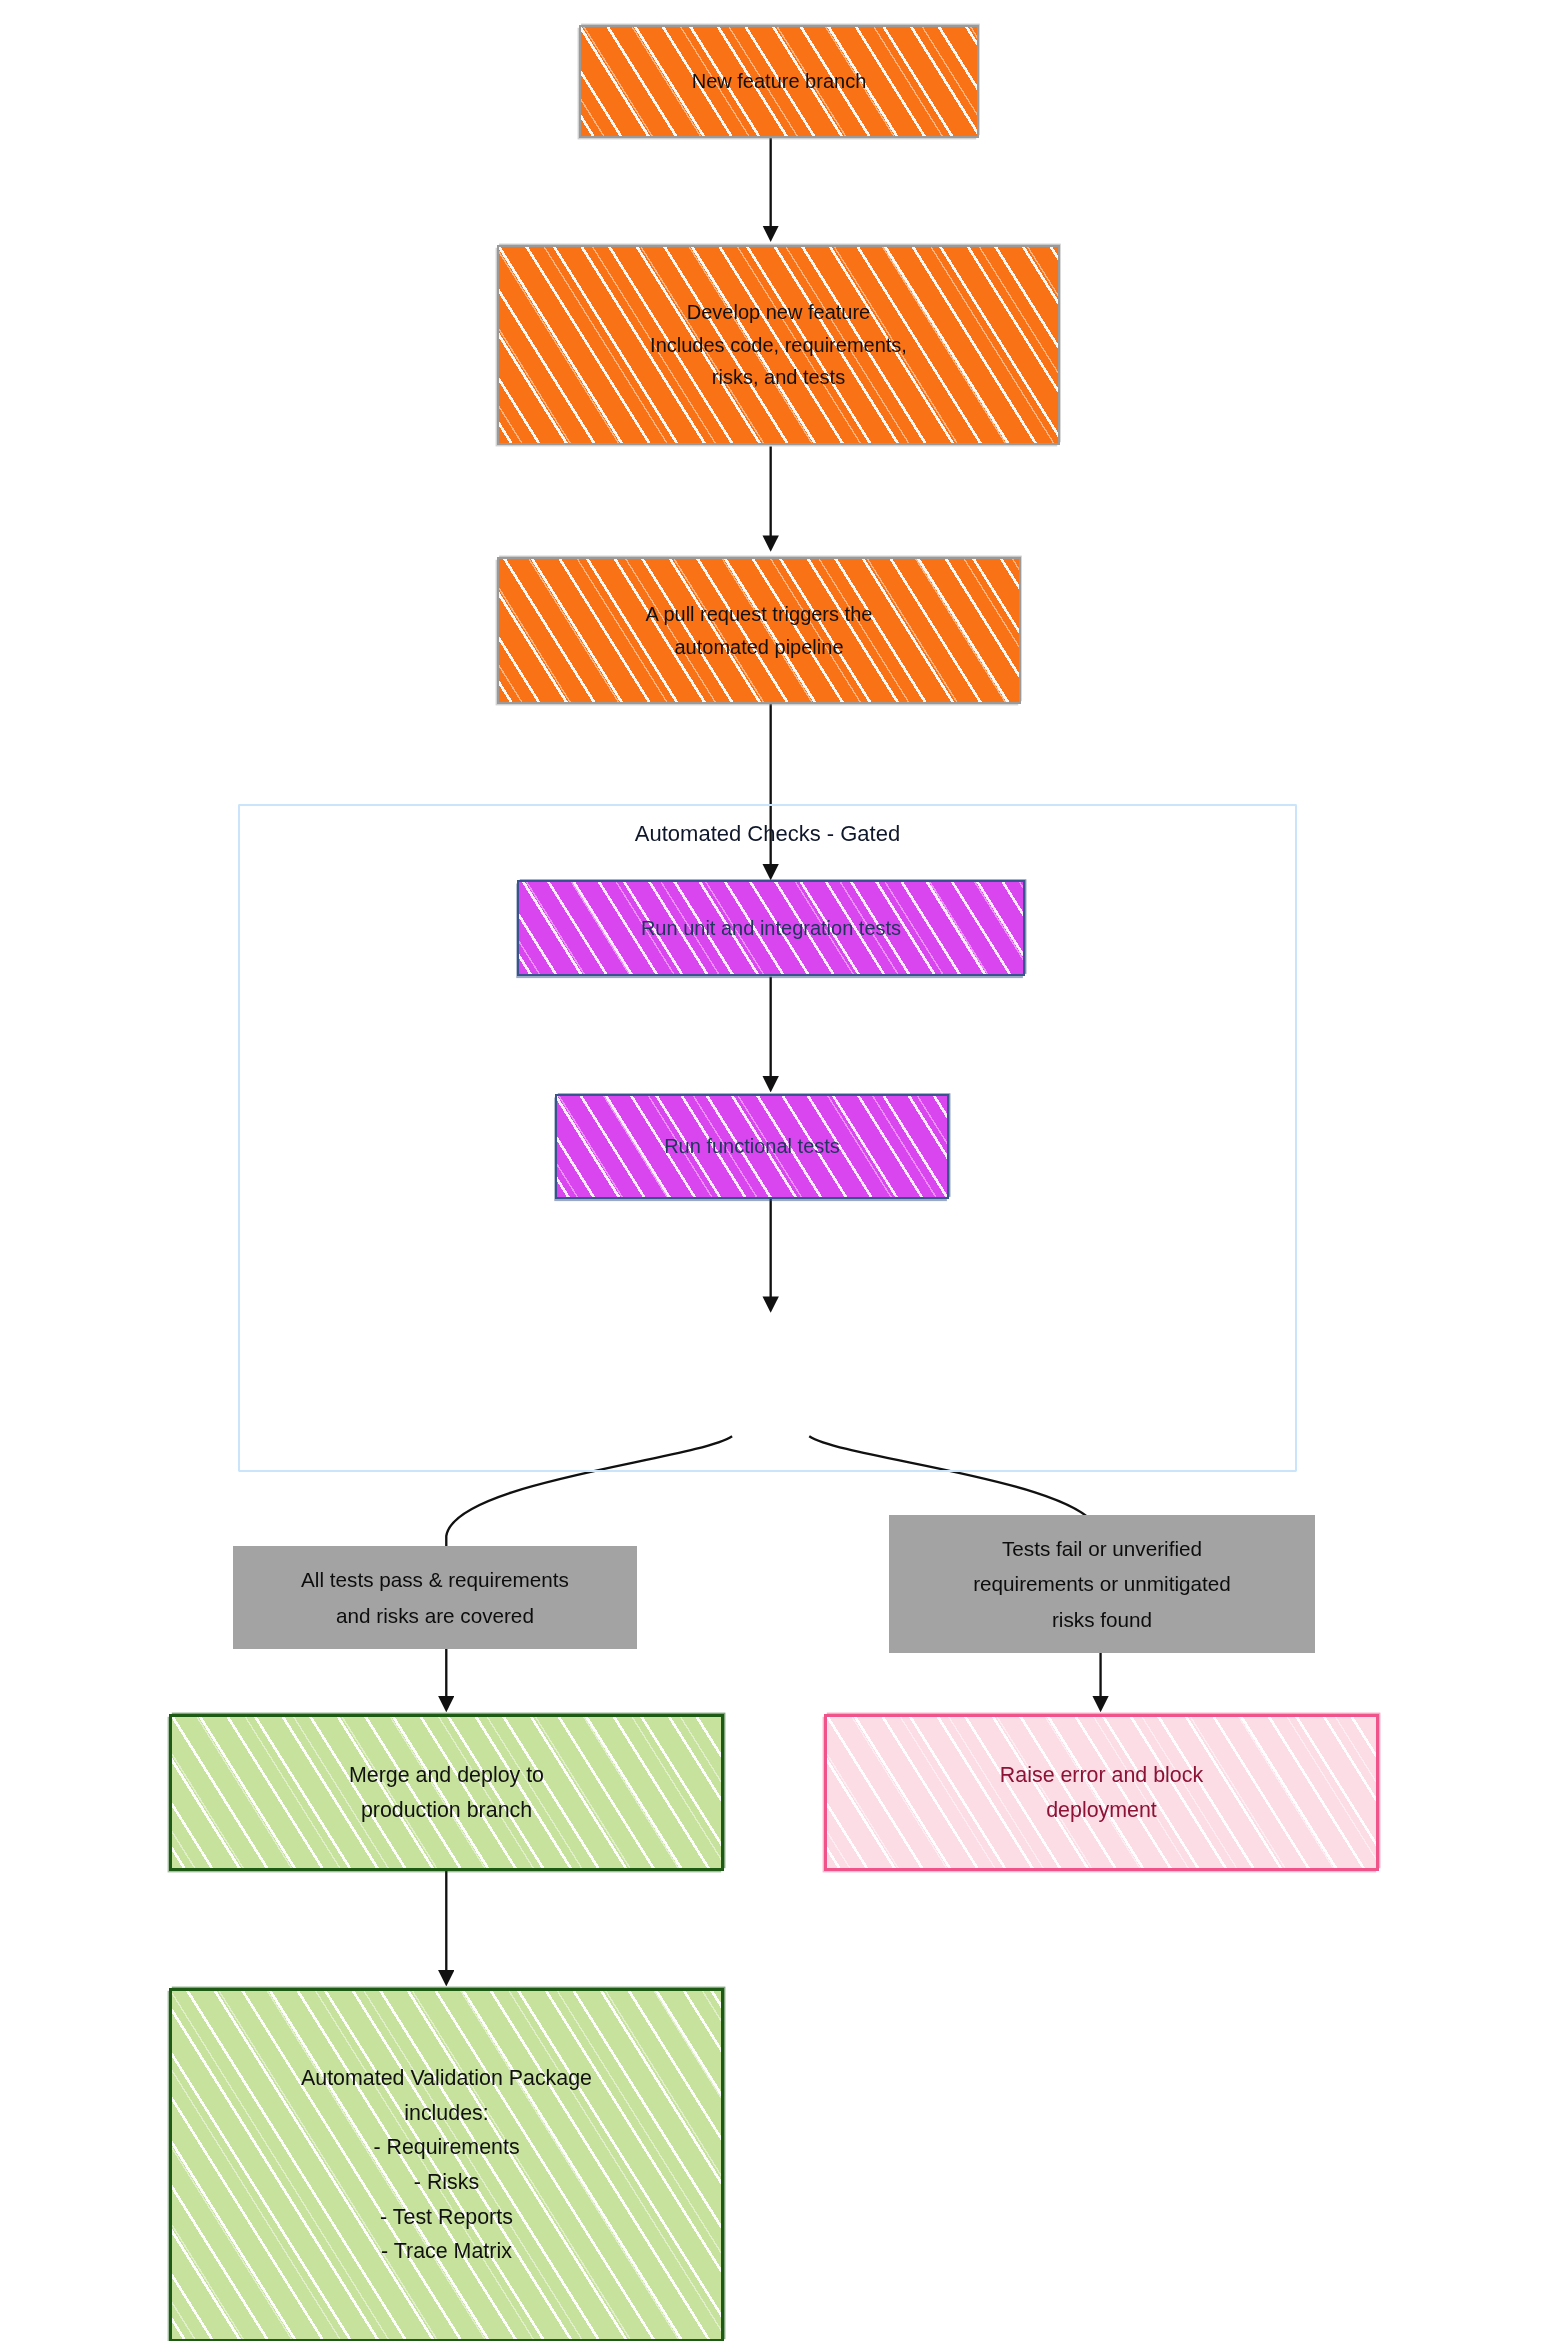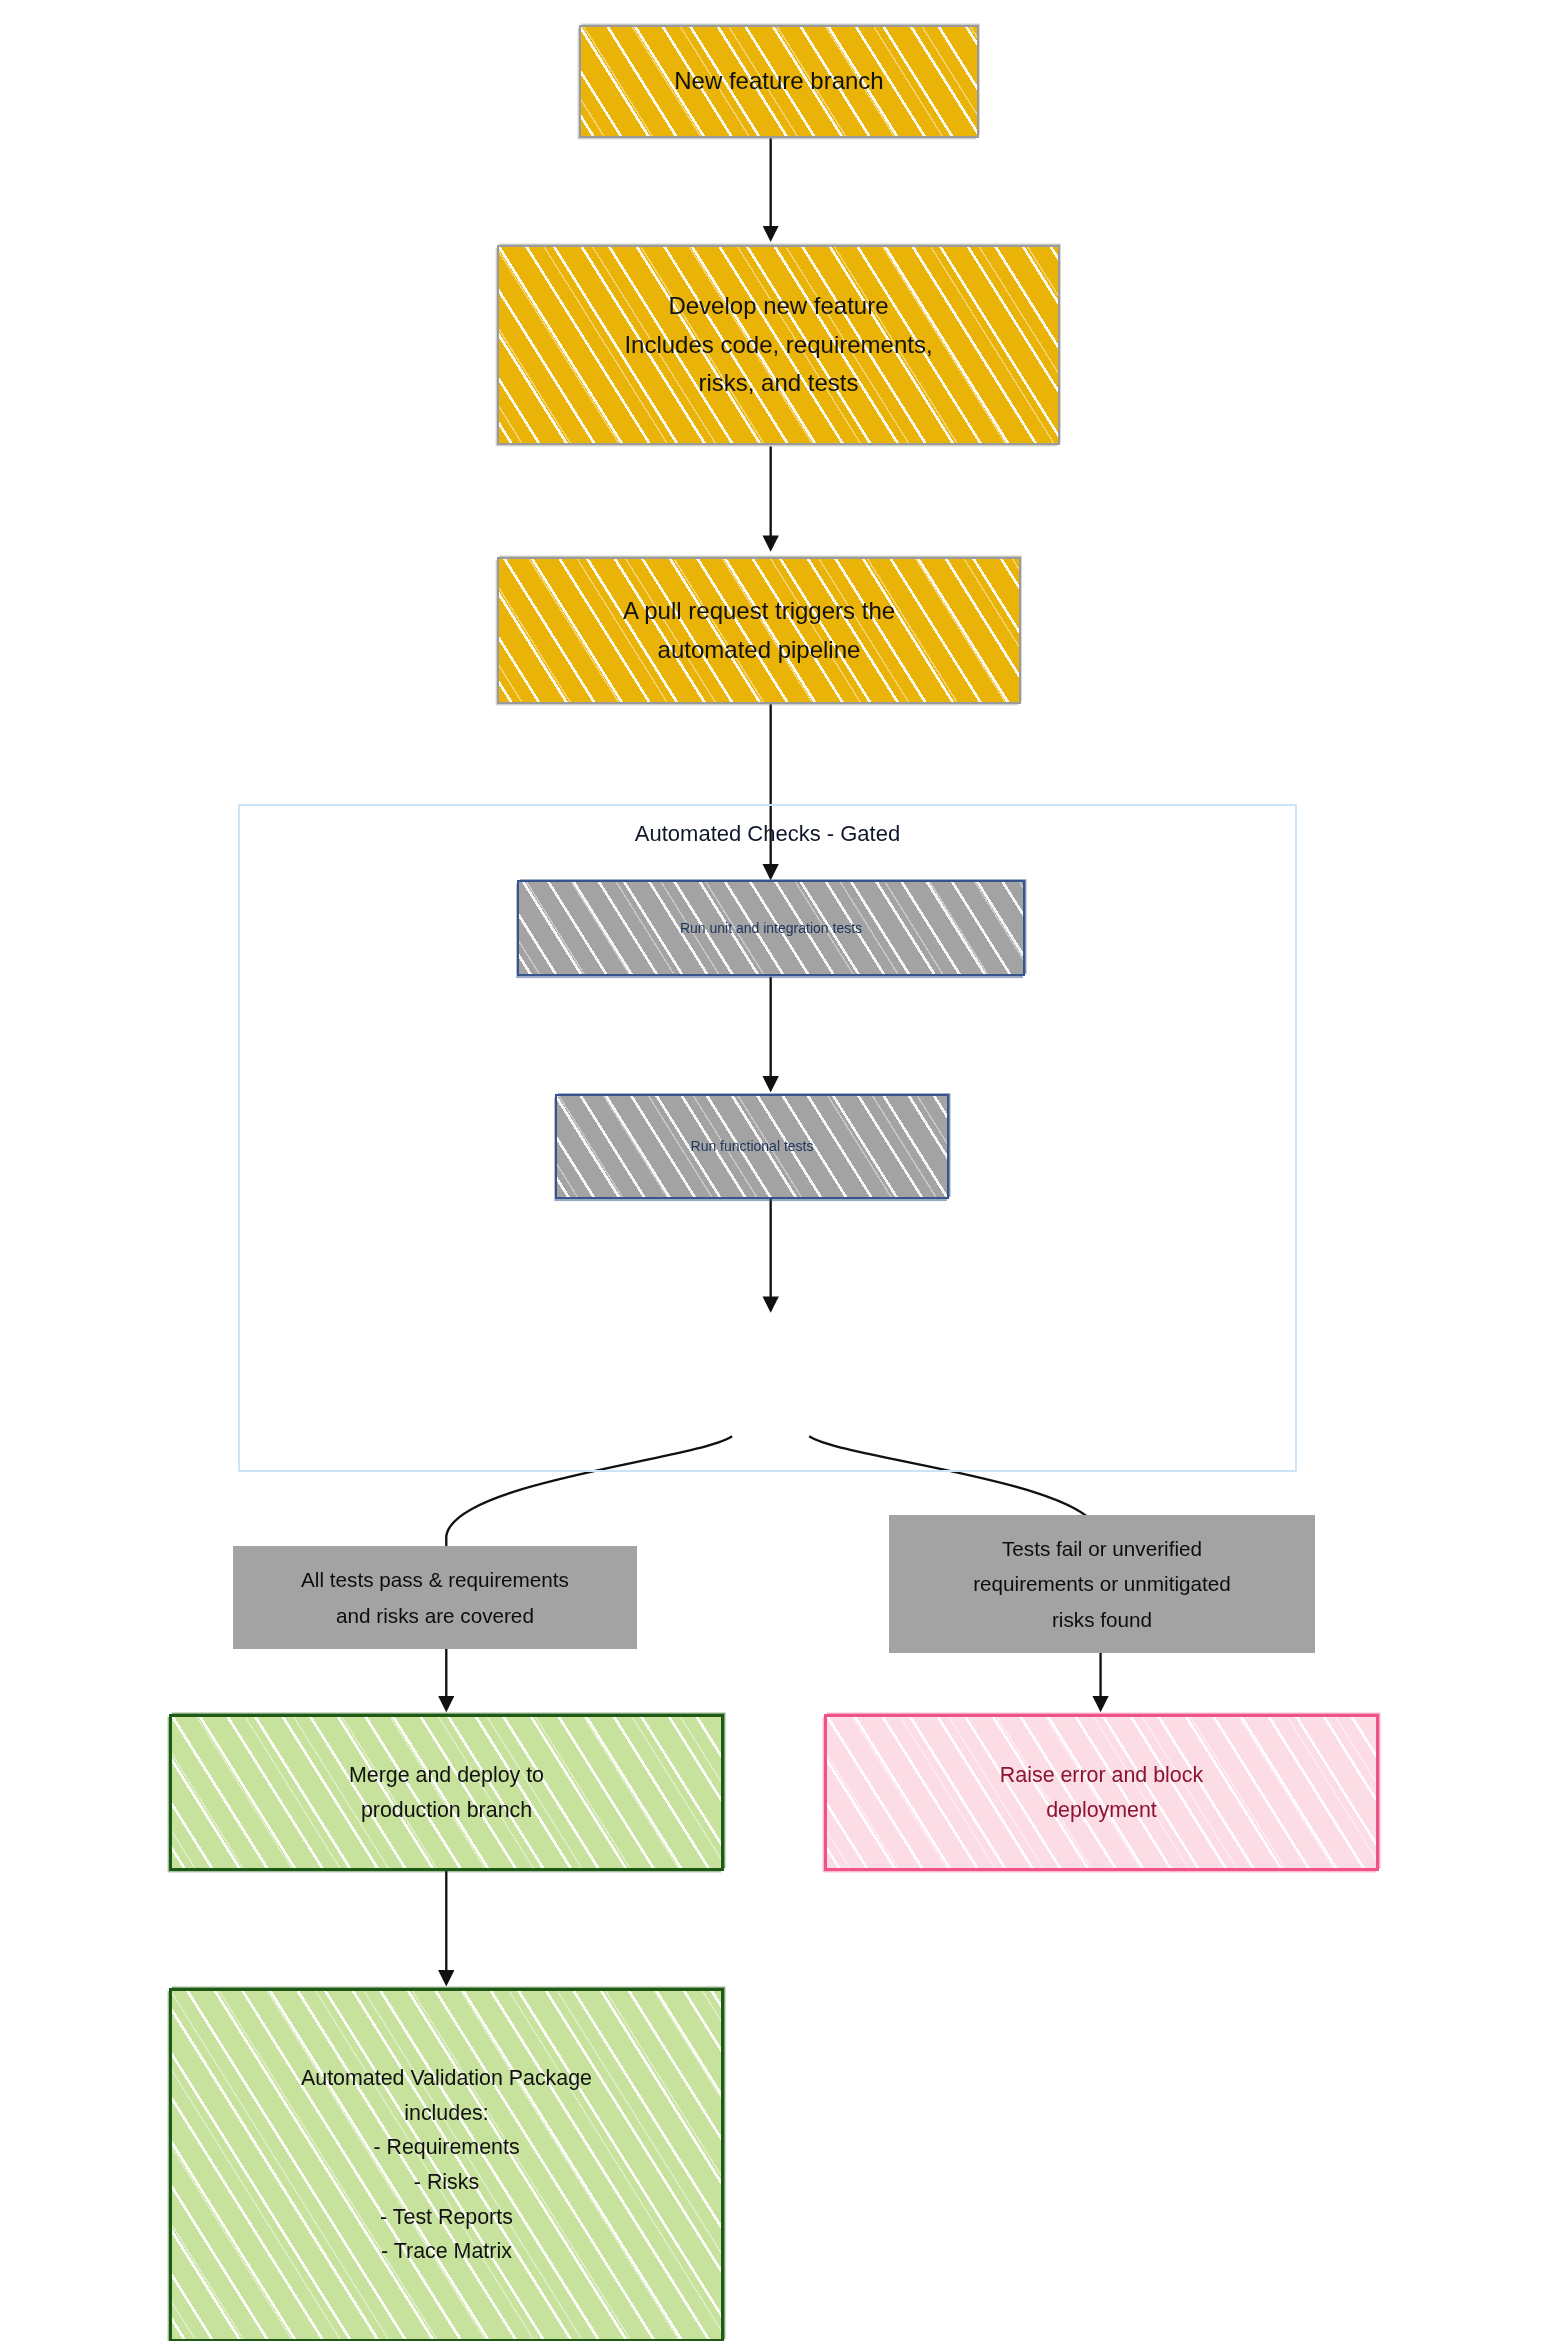--- a/index.html
+++ b/index.html
@@ -60,33 +60,33 @@
         rgba(255,255,255,0) 0px,
         rgba(255,255,255,0) 18.6px,
         rgba(255,255,255,.45) 18.6px,
         rgba(255,255,255,.45) 20px,
         rgba(255,255,255,0) 20px,
         rgba(255,255,255,0) 41px);
   }
 
   
   .n-grey {
-    background: #eab308;
+    background: #f97316;
     border: 2.1px solid #9a9a9a;
     color: #111111;
-    font-size: 24px;
+    font-size: 20px;
     box-shadow: 1.4px -2.1px 0 -0.7px rgba(154,154,154,.55),
                -2.1px 2.1px 0 -0.7px rgba(154,154,154,.45);
   }
   
   .n-blue {
-    background: #a3a3a3;
+    background: #d946ef;
     border: 2.8px solid #38548c;
     color: #20365c;
-    font-size: 14px;
+    font-size: 20px;
     box-shadow: 2.1px -1.4px 0 -0.7px rgba(56,84,140,.65),
                -1.4px 2.8px 0 -0.7px rgba(56,84,140,.5);
   }
   .n-blue::before {
     background-image:
       repeating-linear-gradient(58deg,
         rgba(255,255,255,0) 0px,
         rgba(255,255,255,0) 8.3px,
         rgba(255,255,255,.9) 8.3px,
         rgba(255,255,255,.9) 11px,

